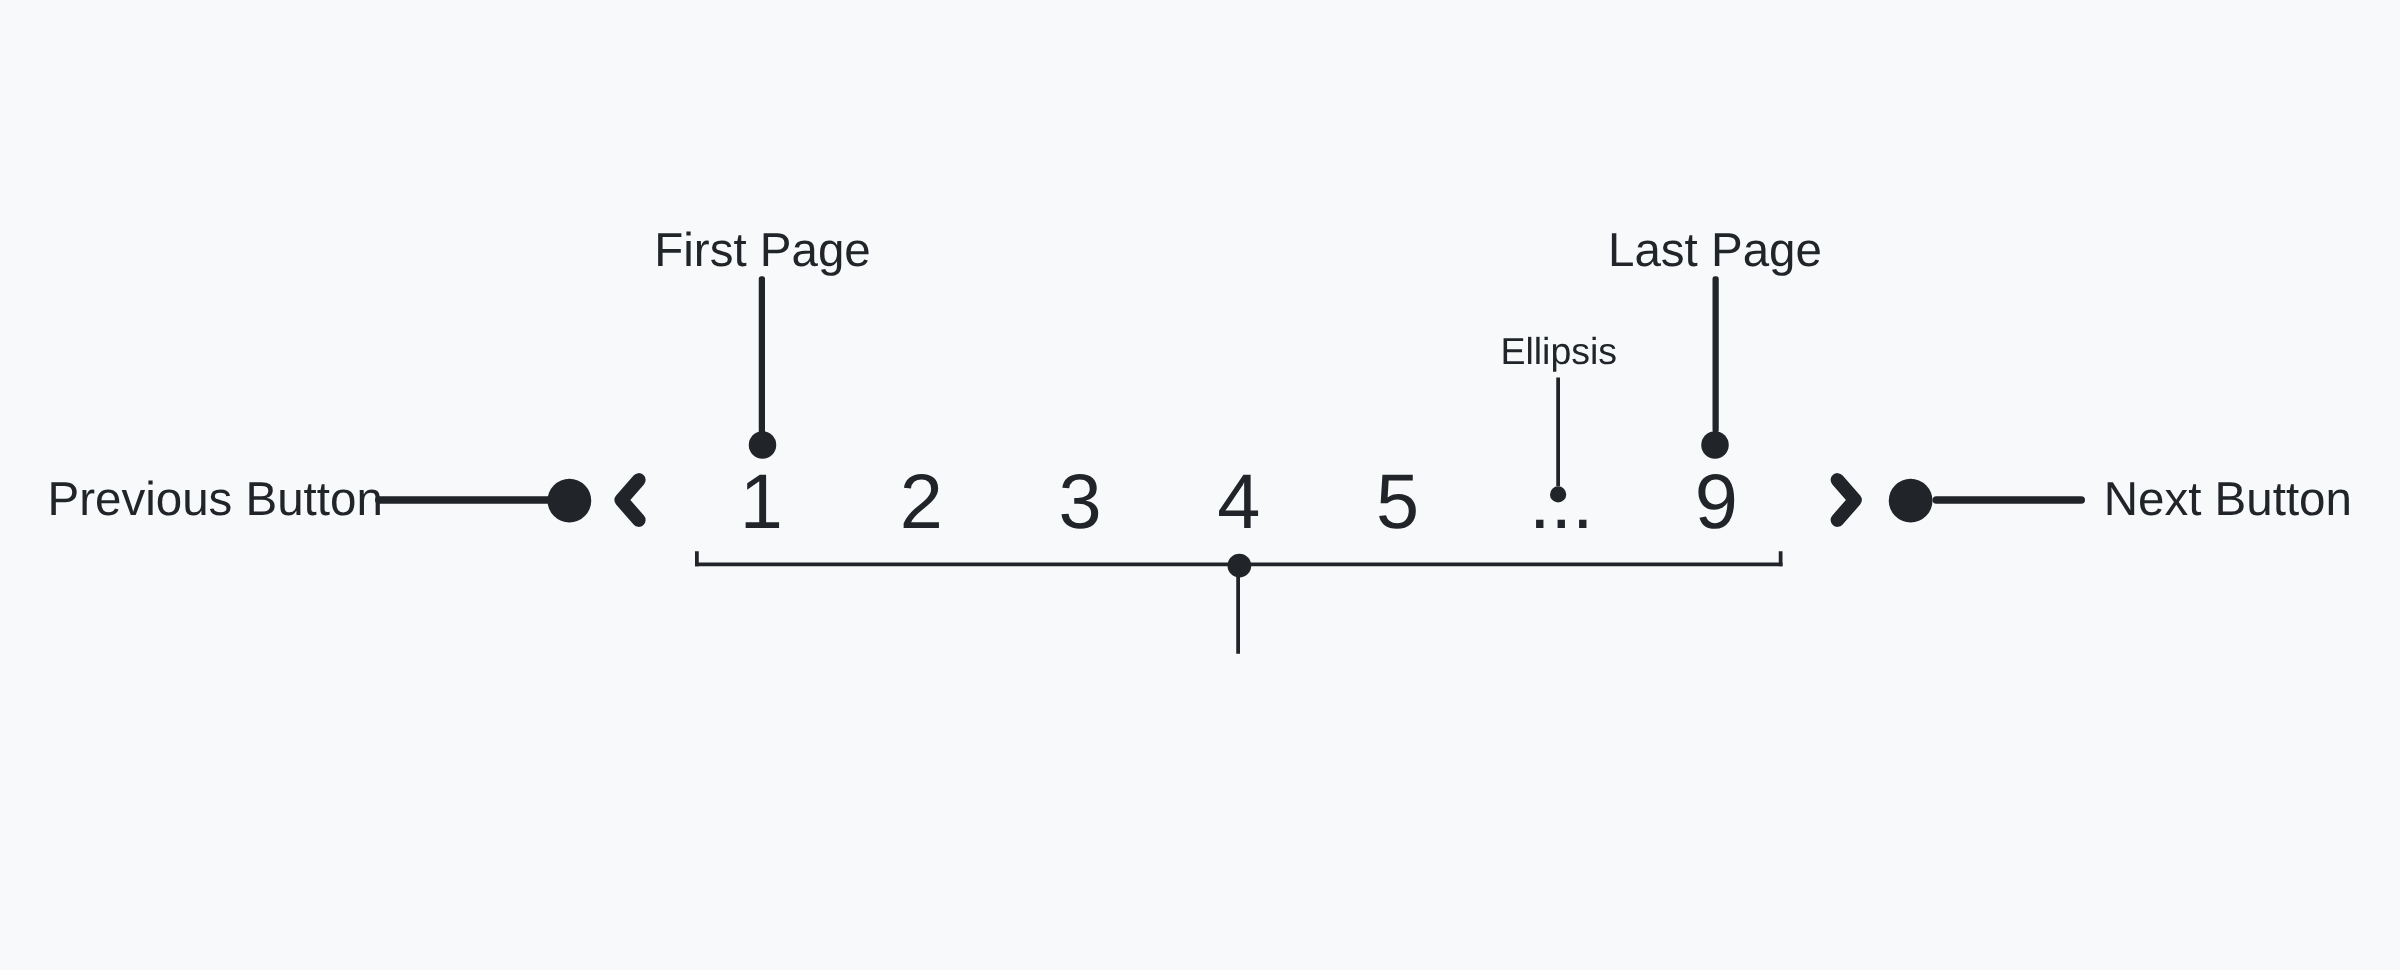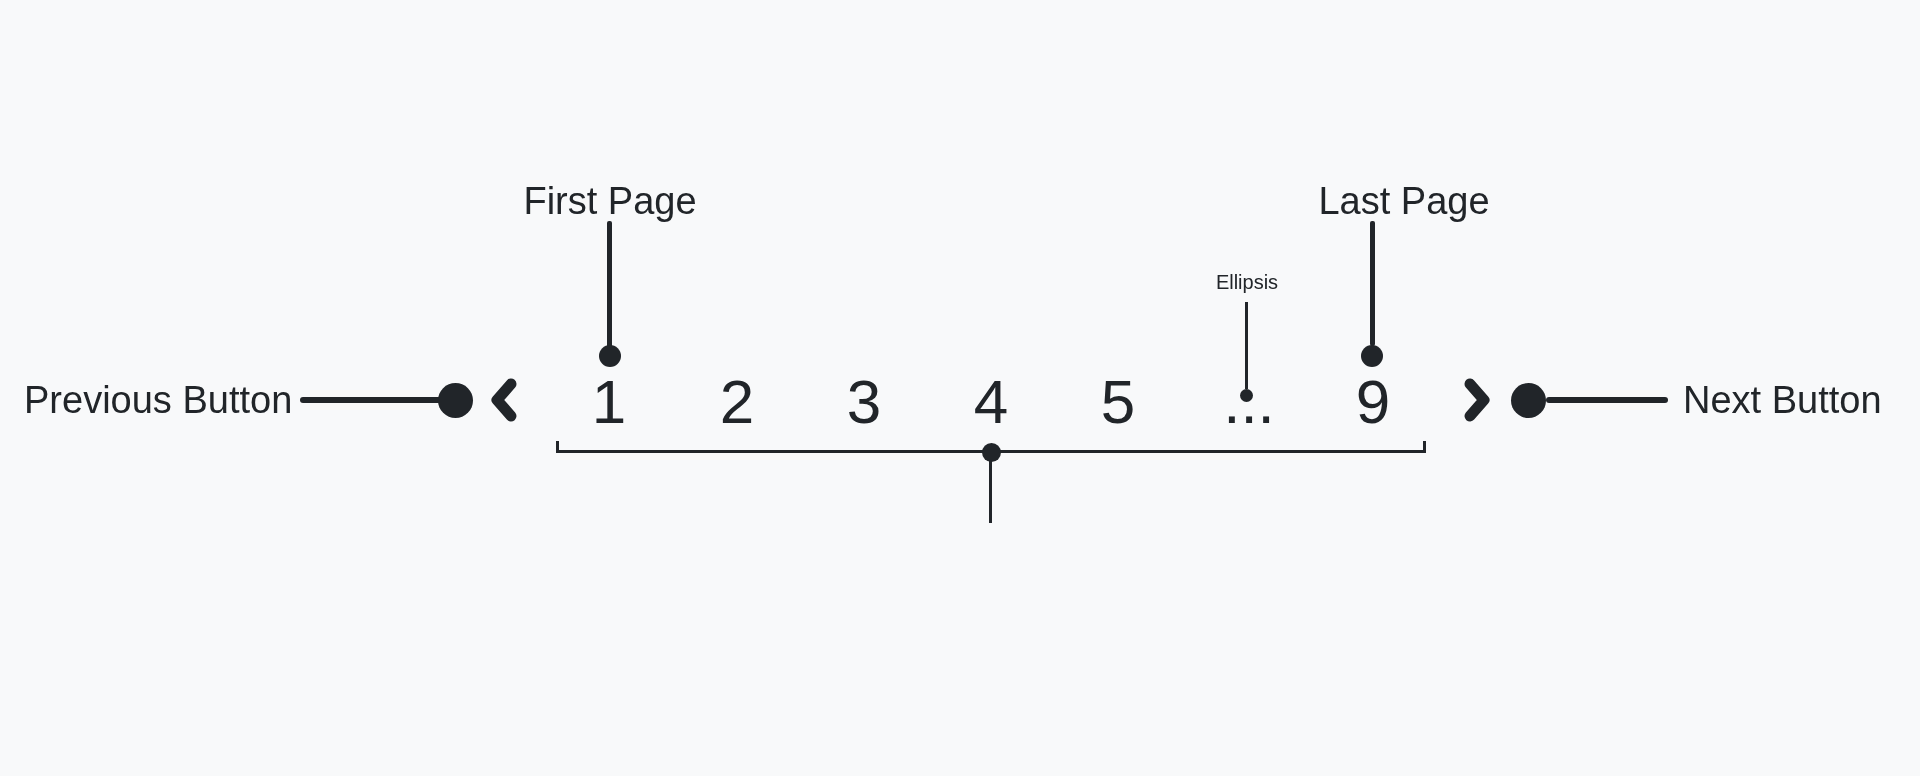--- a/index.html
+++ b/index.html
@@ -13,38 +13,38 @@
     overflow: hidden;
   }
   .caption {
     position: absolute;
     font-size: 38px;
     line-height: 38px;
     white-space: nowrap;
     color: #212529;
   }
   .caption.centered { transform: translateX(-50%); }
-  .caption.small { font-size: 20px; line-height: 30px; }
+  .caption.small { font-size: 30px; line-height: 30px; }
   .ln { position: absolute; background: #212529; }
   .dot { position: absolute; background: #212529; border-radius: 50%; }
   .page {
     position: absolute;
     top: 371px;
     font-size: 62px;
     line-height: 62px;
     transform: translateX(-50%);
     white-space: nowrap;
     color: #212529;
     cursor: pointer;
   }
   .chev { position: absolute; width: 32px; height: 46px; cursor: pointer; }
   .chev svg { display: block; }
 
   
-  #prev-label   { left: 24px;   top: 381px; text-align: center; }
+  #prev-label   { left: 38px;   top: 381px; text-align: center; }
   #prev-line    { left: 300px;  top: 397px; width: 147px; height: 6px; border-radius: 3px; }
   #prev-dot     { left: 438px;  top: 383px; width: 35px;  height: 35px; }
   #prev-chev    { left: 488px;  top: 377px; }
 
   
   #next-chev    { left: 1461px; top: 377px; }
   #next-dot     { left: 1511px; top: 383px; width: 35px;  height: 35px; }
   #next-line    { left: 1546px; top: 397px; width: 122px; height: 6px; border-radius: 3px; }
   #next-label   { left: 1683px; top: 381px; }
 
@@ -56,21 +56,21 @@
   #page-5 { left: 1118px; }
   #page-el { left: 1249px; cursor: default; }
   #page-9 { left: 1373px; }
 
   
   #first-label  { left: 610px;  top: 182px; }
   #first-line   { left: 607px;  top: 221px; width: 5px; height: 127px; border-radius: 2px; }
   #first-dot    { left: 599px;  top: 345px; width: 22px; height: 22px; }
 
   
-  #last-label   { left: 1372px; top: 182px; margin-left: 32px; }
+  #last-label   { left: 1372px; top: 182px; }
   #last-line    { left: 1370px; top: 221px; width: 5px; height: 125px; border-radius: 2px; }
   #last-dot     { left: 1361px; top: 345px; width: 22px; height: 22px; }
 
   
   #ellipsis-label { left: 1247px; top: 267px; }
   #ellipsis-line  { left: 1245px; top: 302px; width: 3px; height: 87px; }
   #ellipsis-dot   { left: 1240px; top: 389px; width: 13px; height: 13px; }
 
   
   #bracket {

